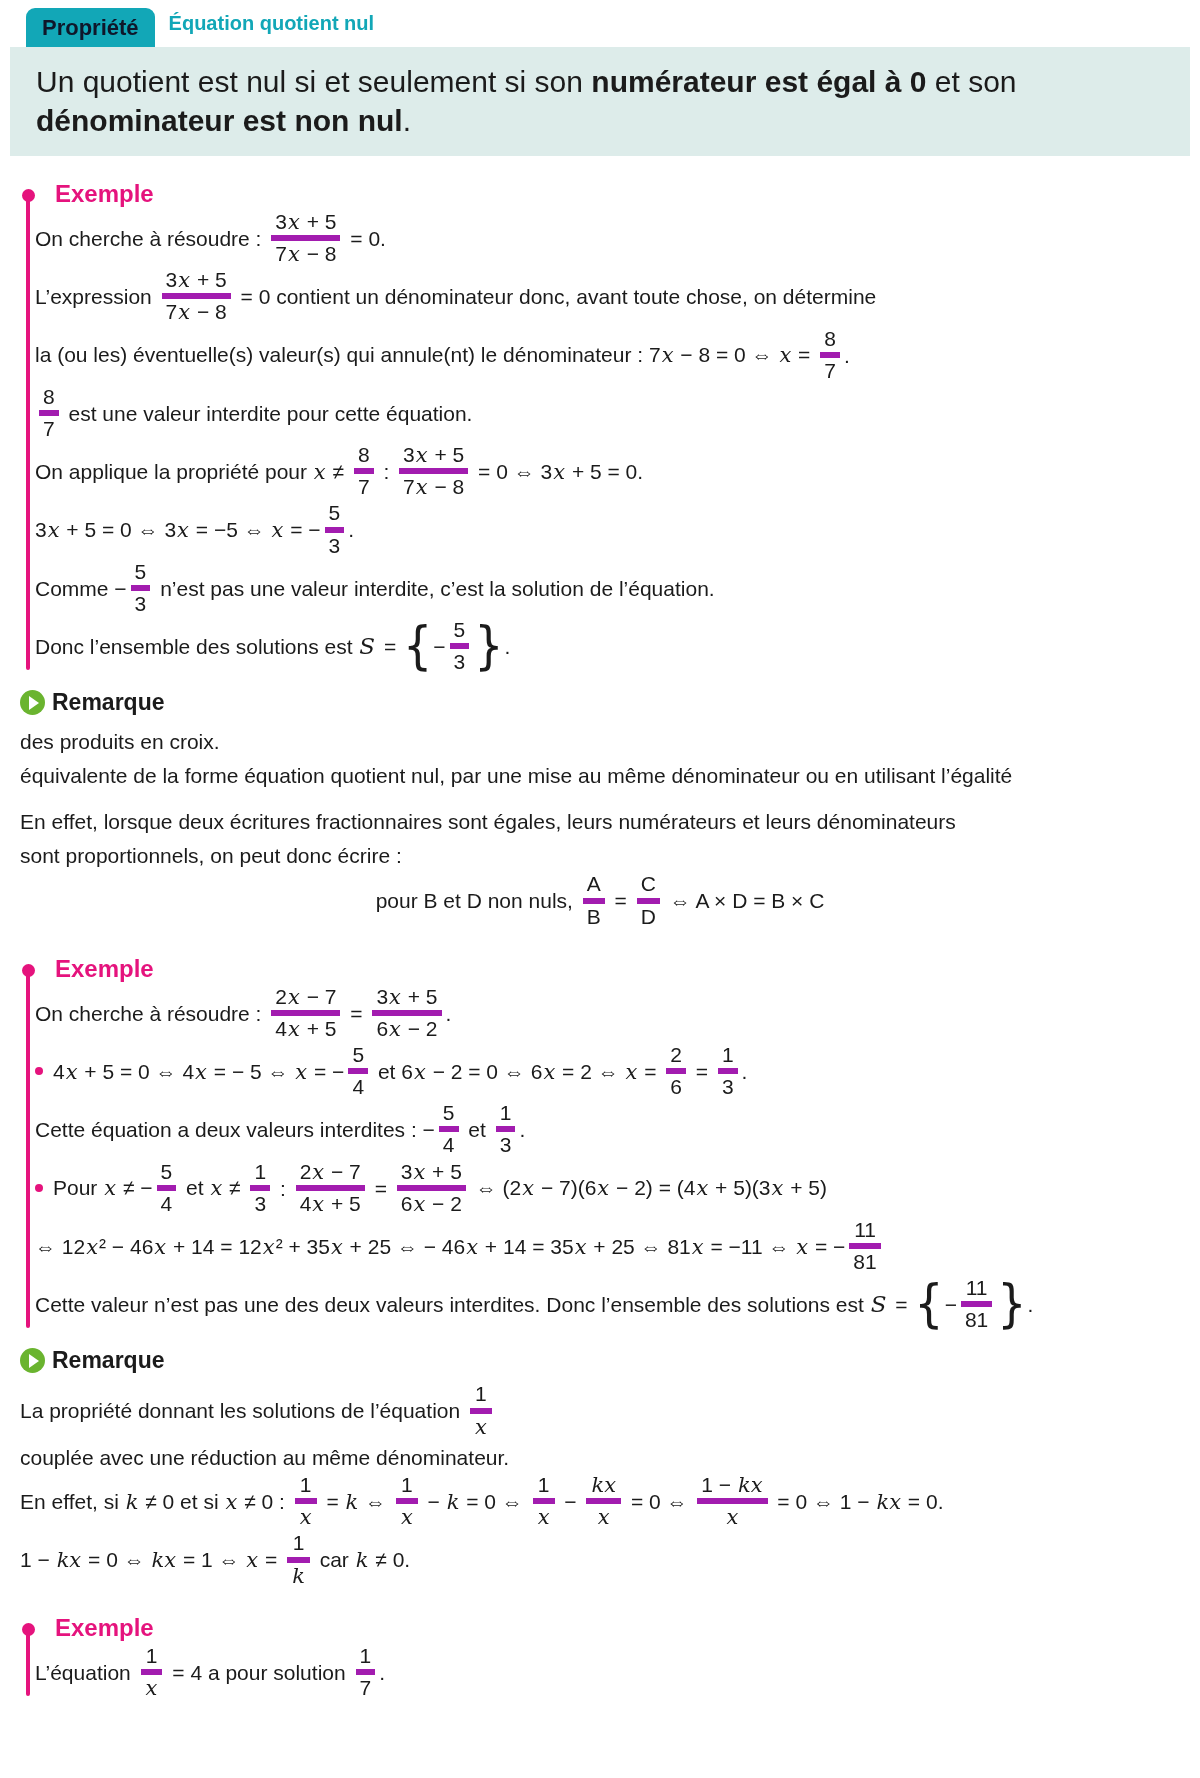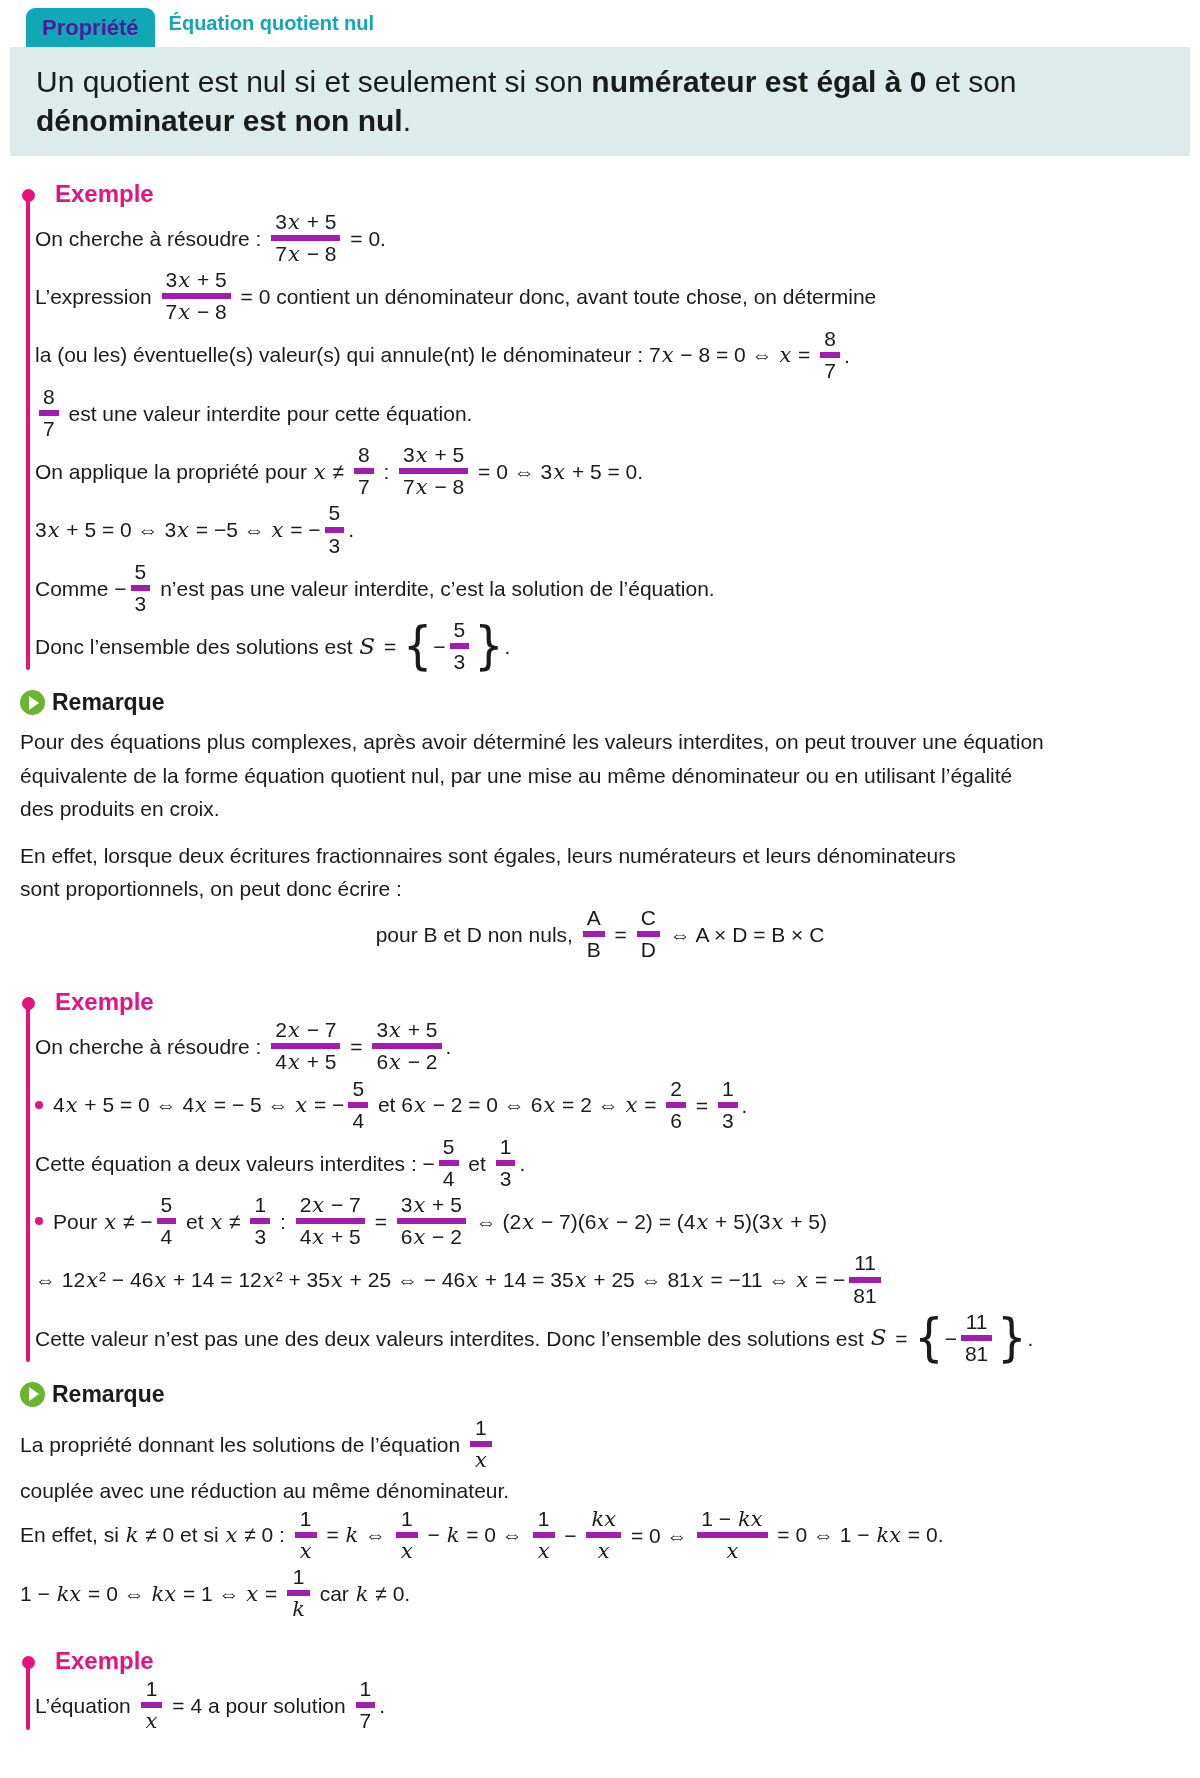--- a/index.html
+++ b/index.html
@@ -5,21 +5,21 @@
   * { margin:0; padding:0; box-sizing:border-box; }
   html, body { background:#ffffff; }
   .page{
     width:1200px; height:1778px; overflow:hidden; background:#fff;
     font-family:"Liberation Sans", sans-serif; color:#1b1b1b;
     font-size:21px; padding:8px 20px 0 20px; position:relative;
   }
   
   .hdr{ display:flex; align-items:flex-end; gap:14px; margin-left:6px; }
   .badge{
-    background:var(--teal); color:#4c1d95; font-weight:bold; font-size:22px;
+    background:var(--teal); color:#0f172a; font-weight:bold; font-size:22px;
     padding:7px 16px 6px; border-radius:9px 9px 0 0; display:inline-block;
   }
   .title{ color:var(--teal); font-weight:bold; font-size:20px; padding-bottom:12px; }
   .prop-box{
     background:var(--mint); margin:0 -10px; padding:15px 26px 16px;
     font-size:30px; line-height:1.3;
   }
   .prop-box b{ font-weight:bold; }
   
   .example{ position:relative; margin-top:24px; padding-left:15px; }
@@ -113,23 +113,22 @@
         <div class="line"><span class="mtxt">Donc l’ensemble des solutions est </span><span class="scriptS">S</span><span class="mtxt"> = </span><span class="brace">{</span><span class="mtxt">−</span><span class="frac">
             <span class="num">5</span>
             <span class="den">3</span>
           </span><span class="brace">}</span><span class="mtxt">.</span></div>
       </section>
       <section class="remark">
         <h2 class="remark-heading">
           <span class="play"></span>
           <span>Remarque</span>
         </h2>
-        <div class="line p"><span class="mtxt">Pour des équations plus complexes, après avoir déterminé les valeurs interdites, on peut trouver une équation</span></div>
+        <div class="line p"><span class="mtxt">des produits en croix.</span></div>
         <div class="line p"><span class="mtxt">équivalente de la forme équation quotient nul, par une mise au même dénominateur ou en utilisant l’égalité</span></div>
-        <div class="line p"><span class="mtxt">des produits en croix.</span></div>
         <div class="line p para-gap"><span class="mtxt">En effet, lorsque deux écritures fractionnaires sont égales, leurs numérateurs et leurs dénominateurs</span></div>
         <div class="line p"><span class="mtxt">sont proportionnels, on peut donc écrire :</span></div>
         <div class="line center"><span class="mtxt">pour B et D non nuls, </span><span class="frac">
             <span class="num">A</span>
             <span class="den">B</span>
           </span><span class="mtxt"> = </span><span class="frac">
             <span class="num">C</span>
             <span class="den">D</span>
           </span><span class="mtxt"> ⇔ A × D = B × C</span></div>
       </section>

